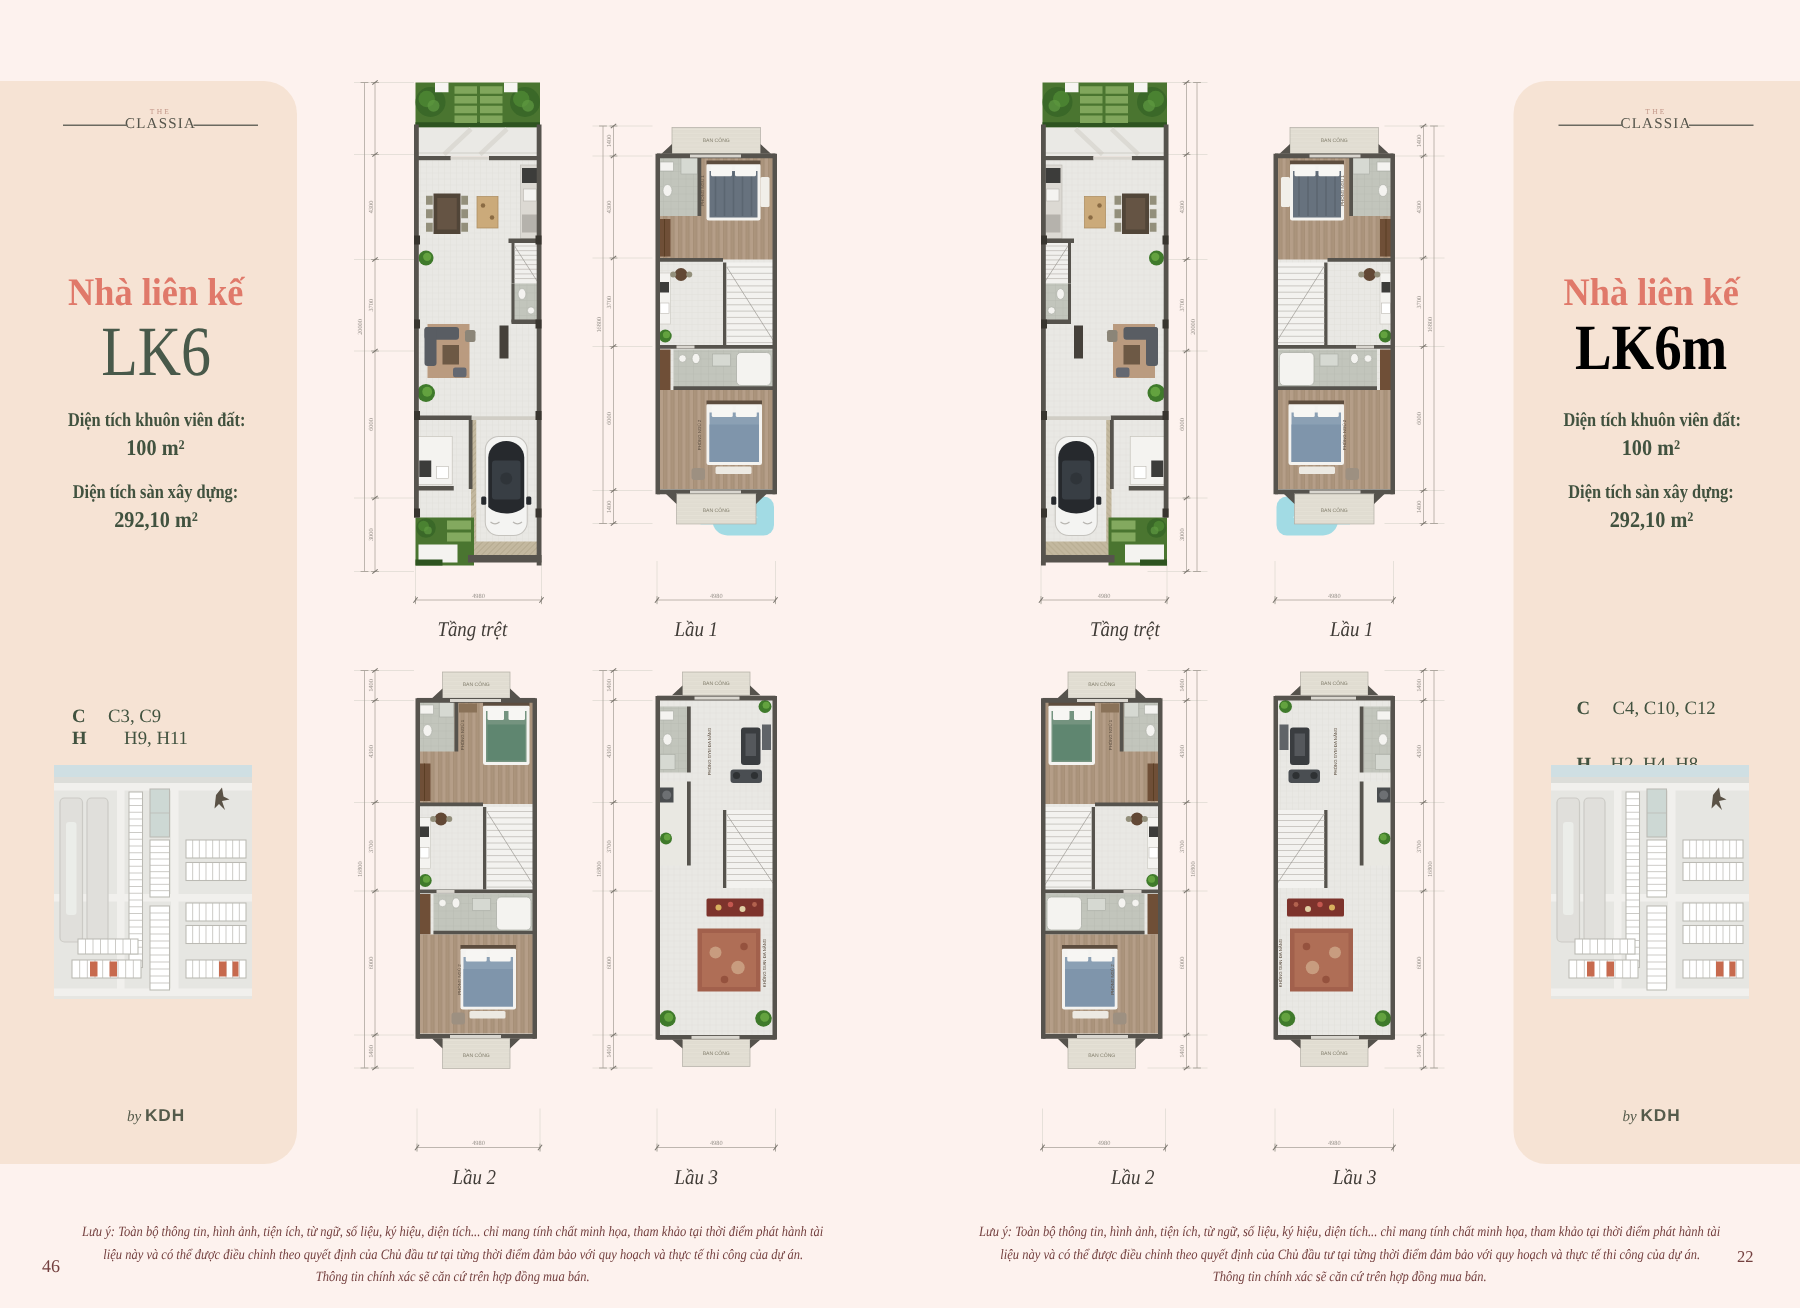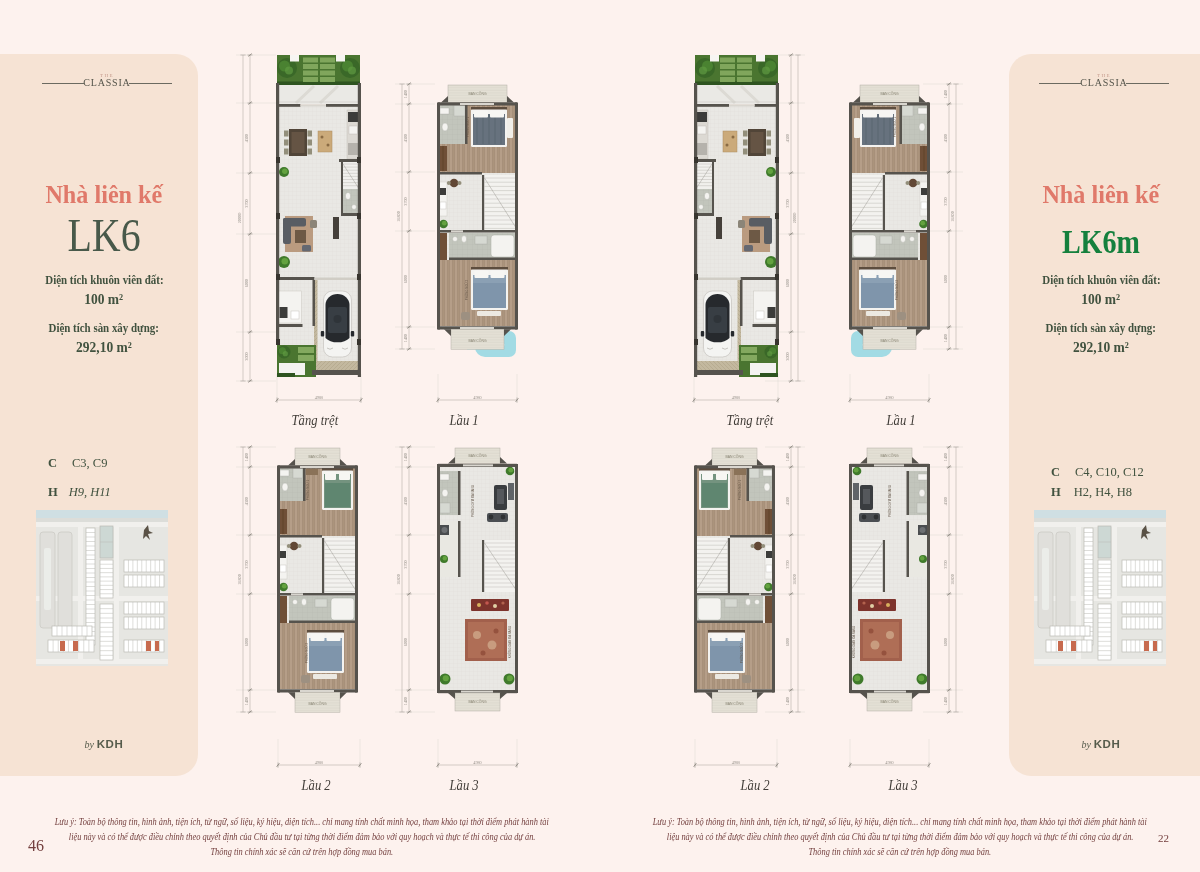--- a/index.html
+++ b/index.html
@@ -20,23 +20,23 @@
 <div class="abs ctr" style="left:14px;top:208px;width:180px;color:#48594a;font-size:47px;font-weight:normal;"><span class="sx" style="transform:scaleX(0.85);transform-origin:50% 50%;">LK6</span></div>
 
 <div class="abs ctr" style="left:14px;top:272px;width:180px;color:#41523f;font-size:13px;font-weight:bold;"><span class="sx" style="transform:scaleX(0.84);transform-origin:50% 50%;">Diện tích khuôn viên đất:</span></div>
 
 <div class="abs ctr" style="left:14px;top:291px;width:180px;color:#41523f;font-size:15px;font-weight:bold;"><span class="sx" style="transform:scaleX(0.9);transform-origin:50% 50%;">100 m²</span></div>
 
 <div class="abs ctr" style="left:14px;top:320px;width:180px;color:#41523f;font-size:13px;font-weight:bold;"><span class="sx" style="transform:scaleX(0.84);transform-origin:50% 50%;">Diện tích sàn xây dựng:</span></div>
 
 <div class="abs ctr" style="left:14px;top:339px;width:180px;color:#41523f;font-size:15px;font-weight:bold;"><span class="sx" style="transform:scaleX(0.9);transform-origin:50% 50%;">292,10 m²</span></div>
 
-<div class="abs" style="left:48px;top:456px;width:150px;color:#41523f;font-size:12.5px;"><b>C</b><span style="margin-left:15px;">C3, C9</span></div>
-
-<div class="abs" style="left:48px;top:485px;width:150px;color:#41523f;font-size:12.5px;"><b>H</b><span style="margin-left:11px;font-style:italic;">H9, H11</span></div>
+<div class="abs" style="left:48px;top:470px;width:150px;color:#41523f;font-size:12.5px;"><b>C</b><span style="margin-left:15px;">C3, C9</span></div>
+
+<div class="abs" style="left:48px;top:485px;width:150px;color:#41523f;font-size:12.5px;"><b>H</b><span style="margin-left:25px;">H9, H11</span></div>
 
 <svg class="abs" style="left:36px;top:510px;" width="132" height="156" viewBox="0 0 132 156">
     <rect x="0" y="0" width="132" height="156" fill="#e6e6e2"></rect>
     <rect x="0" y="0" width="132" height="8" fill="#cfdfe3"></rect>
     <rect x="0" y="8" width="132" height="4" fill="#dcddd9"></rect>
     <rect x="0" y="12" width="132" height="5" fill="#f1f0ed"></rect>
     <rect x="0" y="86" width="132" height="5" fill="#f1f0ed"></rect>
     <rect x="0" y="149" width="132" height="5" fill="#f1f0ed"></rect>
     <rect x="42" y="12" width="5" height="140" fill="#f1f0ed"></rect>
     <rect x="78" y="12" width="5" height="140" fill="#f1f0ed"></rect>
@@ -165,33 +165,33 @@
 
 <div class="abs" style="left:1009px;top:54px;width:191px;height:722px;background:#f6e3d4;border-radius:22px 0 0 22px;"></div>
 
 <div class="abs" style="left:1029px;top:73px;width:150px;">
     <div style="text-align:center;color:#c59a8c;font-size:5px;letter-spacing:1.5px;">THE</div>
     <div style="position:relative;text-align:center;color:#54544a;font-size:10px;letter-spacing:0.8px;margin-top:-1px;"><span style="position:absolute;left:10px;top:6px;width:43px;border-top:0.7px solid #6b6a60;"></span>CLASSIA<span style="position:absolute;right:10px;top:6px;width:43px;border-top:0.7px solid #6b6a60;"></span></div>
   </div>
 
 <div class="abs ctr" style="left:1011px;top:180px;width:180px;color:#e0796a;font-size:26px;font-weight:bold;"><span class="sx" style="transform:scaleX(0.93);transform-origin:50% 50%;">Nhà liên kế</span></div>
 
-<div class="abs ctr" style="left:1011px;top:208px;width:180px;color:#15803d;font-size:33px;font-weight:bold;margin-top:16px;"><span class="sx" style="transform:scaleX(0.85);transform-origin:50% 50%;">LK6m</span></div>
+<div class="abs ctr" style="left:1011px;top:208px;width:180px;color:#000000;font-size:43px;font-weight:bold;"><span class="sx" style="transform:scaleX(0.85);transform-origin:50% 50%;">LK6m</span></div>
 
 <div class="abs ctr" style="left:1011px;top:272px;width:180px;color:#41523f;font-size:13px;font-weight:bold;"><span class="sx" style="transform:scaleX(0.84);transform-origin:50% 50%;">Diện tích khuôn viên đất:</span></div>
 
 <div class="abs ctr" style="left:1011px;top:291px;width:180px;color:#41523f;font-size:15px;font-weight:bold;"><span class="sx" style="transform:scaleX(0.9);transform-origin:50% 50%;">100 m²</span></div>
 
 <div class="abs ctr" style="left:1011px;top:320px;width:180px;color:#41523f;font-size:13px;font-weight:bold;"><span class="sx" style="transform:scaleX(0.84);transform-origin:50% 50%;">Diện tích sàn xây dựng:</span></div>
 
 <div class="abs ctr" style="left:1011px;top:339px;width:180px;color:#41523f;font-size:15px;font-weight:bold;"><span class="sx" style="transform:scaleX(0.9);transform-origin:50% 50%;">292,10 m²</span></div>
 
 <div class="abs" style="left:1051px;top:465px;width:150px;color:#41523f;font-size:12.5px;"><b>C</b><span style="margin-left:15px;margin-top:21px;">C4, C10, C12</span></div>
 
-<div class="abs" style="left:1051px;top:485px;width:150px;color:#41523f;font-size:12.5px;"><b>H</b><span style="margin-left:13px;">H2, H4, H8</span></div>
+<div class="abs" style="left:1051px;top:502px;width:150px;color:#41523f;font-size:12.5px;"><b>H</b><span style="margin-left:13px;">H2, H4, H8</span></div>
 
 <svg class="abs" style="left:1034px;top:510px;" width="132" height="156" viewBox="0 0 132 156">
     <rect x="0" y="0" width="132" height="156" fill="#e6e6e2"></rect>
     <rect x="0" y="0" width="132" height="8" fill="#cfdfe3"></rect>
     <rect x="0" y="8" width="132" height="4" fill="#dcddd9"></rect>
     <rect x="0" y="12" width="132" height="5" fill="#f1f0ed"></rect>
     <rect x="0" y="86" width="132" height="5" fill="#f1f0ed"></rect>
     <rect x="0" y="149" width="132" height="5" fill="#f1f0ed"></rect>
     <rect x="42" y="12" width="5" height="140" fill="#f1f0ed"></rect>
     <rect x="78" y="12" width="5" height="140" fill="#f1f0ed"></rect>
@@ -1702,14 +1702,14 @@
     <div style="white-space:nowrap;"><span class="sx" style="transform:scaleX(0.88);transform-origin:50% 50%;">liệu này và có thể được điều chỉnh theo quyết định của Chủ đầu tư tại từng thời điểm đảm bảo với quy hoạch và thực tế thi công của dự án.</span></div>
     <div style="white-space:nowrap;"><span class="sx" style="transform:scaleX(0.88);transform-origin:50% 50%;">Thông tin chính xác sẽ căn cứ trên hợp đồng mua bán.</span></div>
   </div>
 
 <div class="abs" style="left:550px;top:815px;width:700px;color:#74403f;font-size:9.5px;font-style:italic;line-height:15px;text-align:center;">
     <div style="white-space:nowrap;"><span class="sx" style="transform:scaleX(0.88);transform-origin:50% 50%;">Lưu ý: Toàn bộ thông tin, hình ảnh, tiện ích, từ ngữ, số liệu, ký hiệu, diện tích... chỉ mang tính chất minh họa, tham khảo tại thời điểm phát hành tài</span></div>
     <div style="white-space:nowrap;"><span class="sx" style="transform:scaleX(0.88);transform-origin:50% 50%;">liệu này và có thể được điều chỉnh theo quyết định của Chủ đầu tư tại từng thời điểm đảm bảo với quy hoạch và thực tế thi công của dự án.</span></div>
     <div style="white-space:nowrap;"><span class="sx" style="transform:scaleX(0.88);transform-origin:50% 50%;">Thông tin chính xác sẽ căn cứ trên hợp đồng mua bán.</span></div>
   </div>
 
-<div class="abs" style="left:28px;top:837px;color:#74403f;font-size:16px;">46</div>
+<div class="abs" style="left:28px;top:837px;color:#74403f;font-size:12px;">46</div>
 
 <div class="abs" style="left:1158px;top:832px;color:#74403f;font-size:11px;">22</div>
 </body></html>

